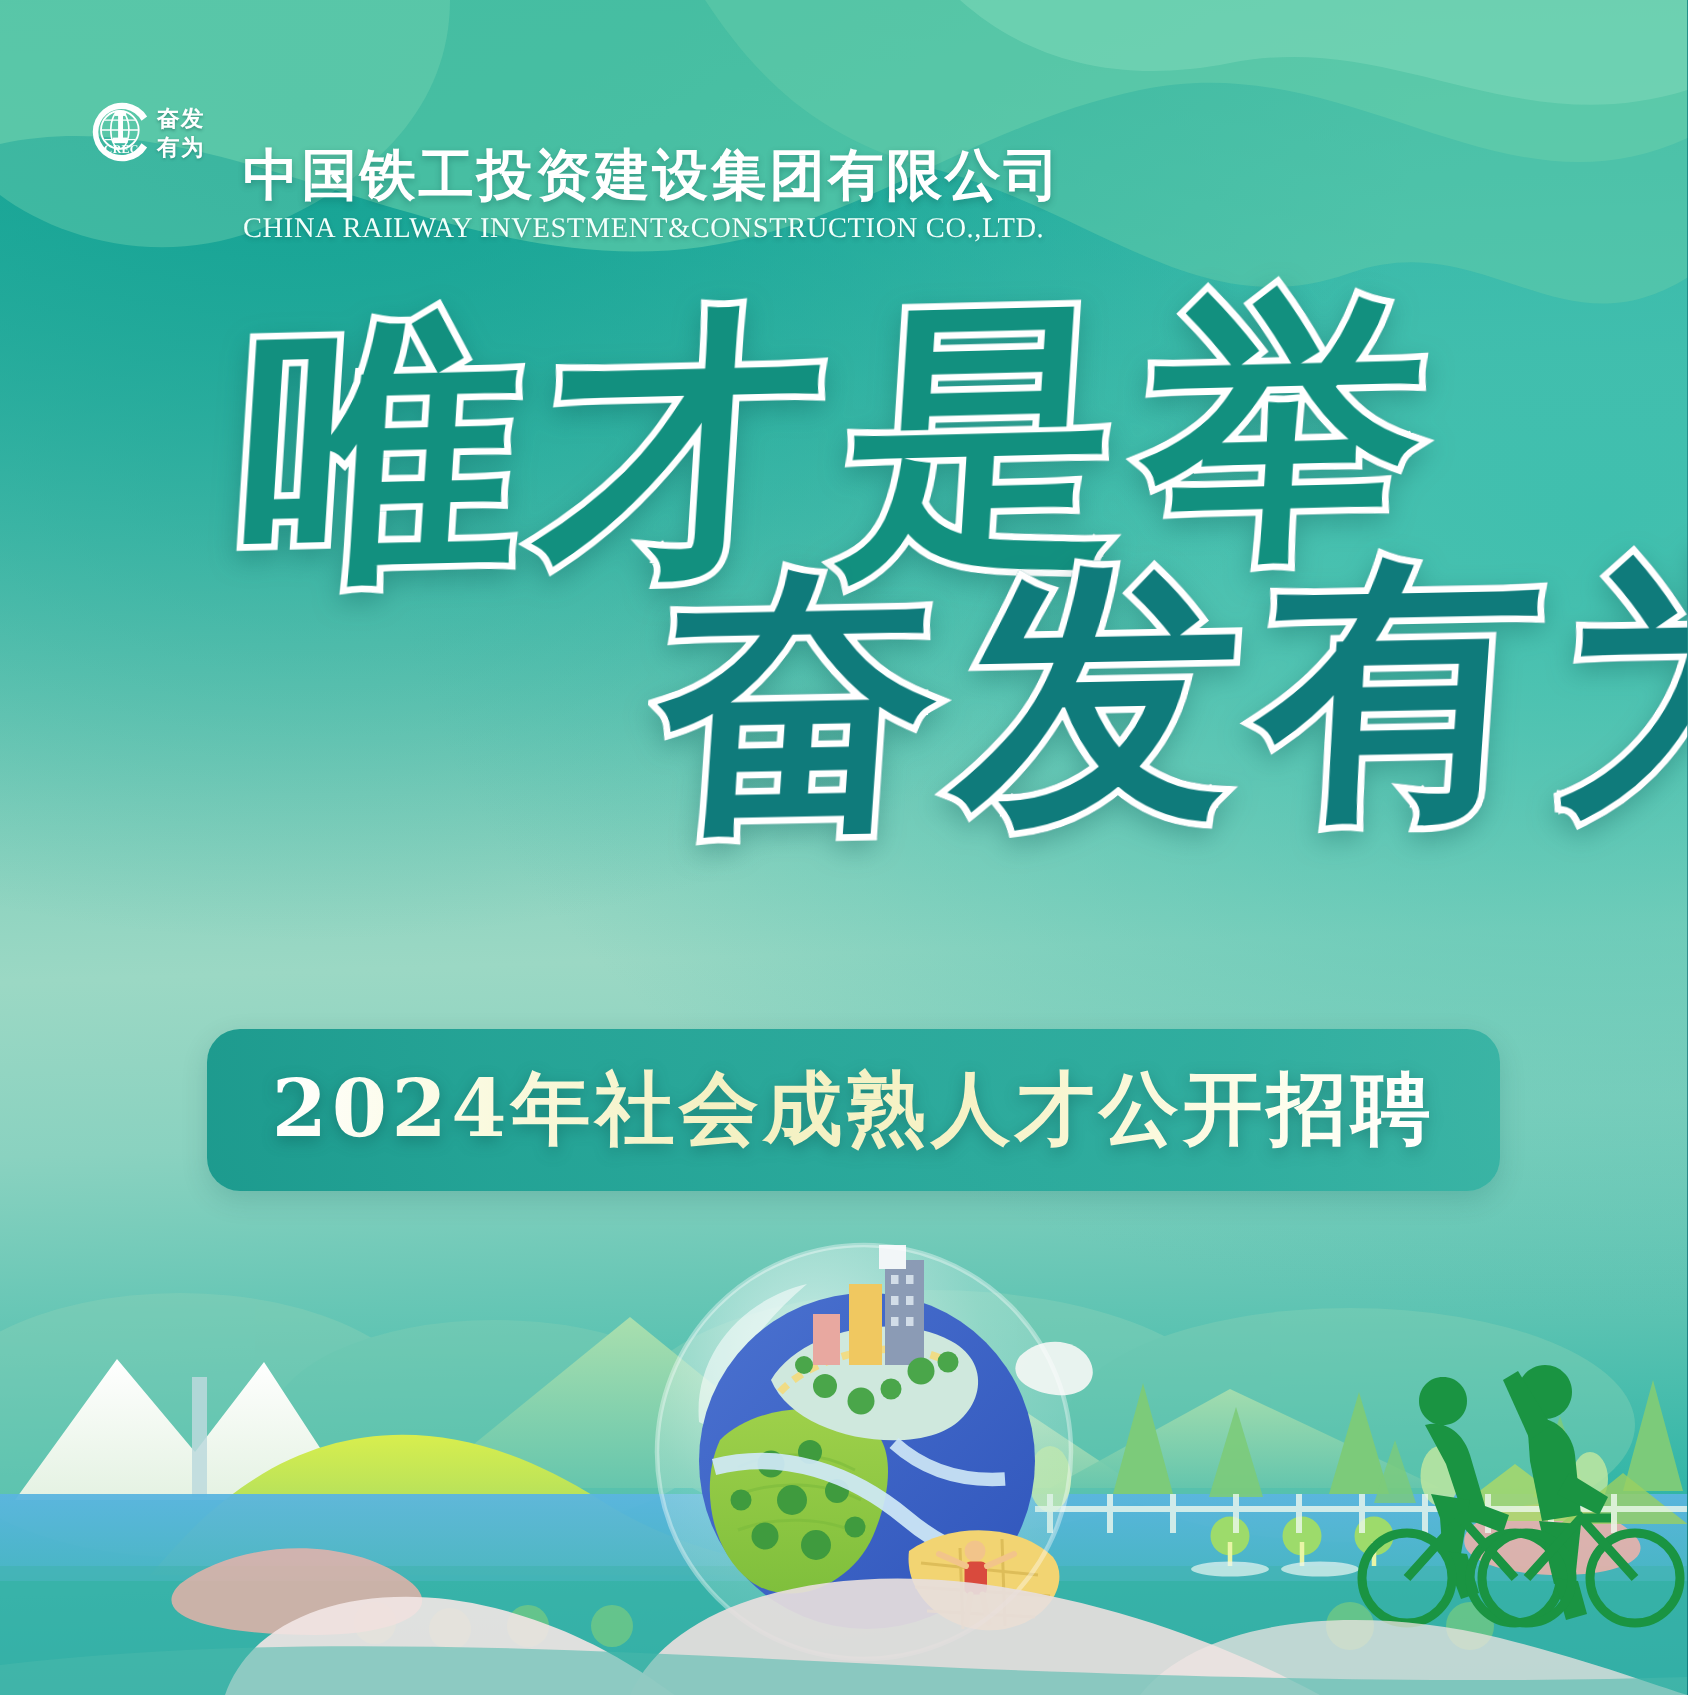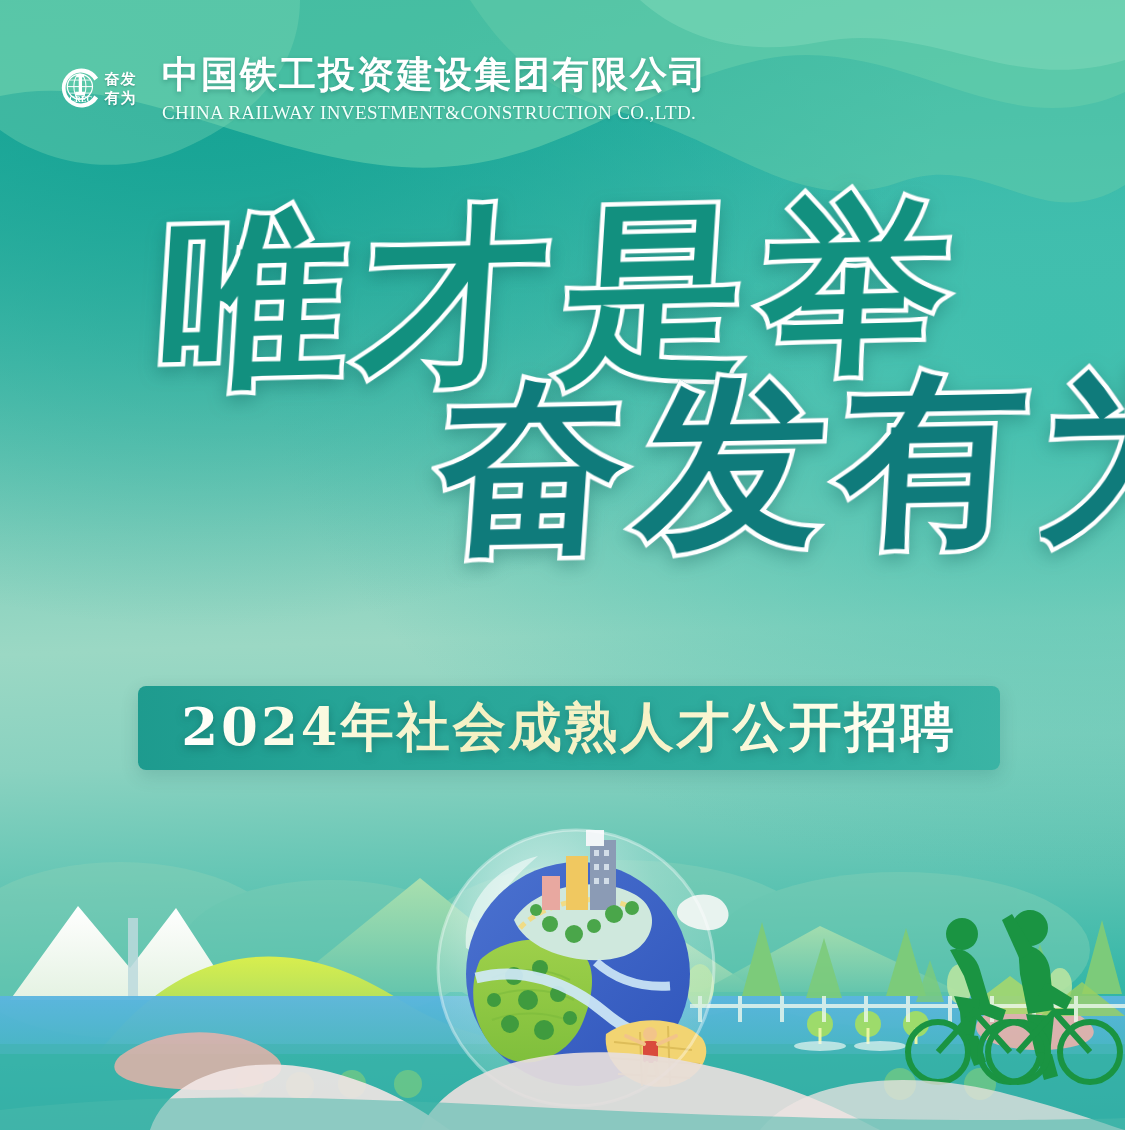--- a/index.html
+++ b/index.html
@@ -45,23 +45,24 @@
     font-family:"Liberation Sans", sans-serif;font-weight:700;
     text-shadow:0 1px 2px rgba(0,60,55,.35);
   }
   .names{padding-top:6px;}
   .name-cn{
     color:#ffffff;
     font-size:37px;
     font-weight:700;
     letter-spacing:2px;
     line-height:1.06;
-    font-family:Liberation Mono, monospace;
+    font-family:Liberation Serif, serif;
     text-shadow:0 2px 5px rgba(0,70,64,.30);
     white-space:nowrap;
+    margin-top:40px;
   }
   .name-en{
     color:#f2fffb;
     font-size:19px;
     letter-spacing:.4px;
     margin-top:5px;
     font-family:"Liberation Serif", serif;
     text-shadow:0 1px 3px rgba(0,70,64,.30);
     white-space:nowrap;
   }
@@ -95,22 +96,22 @@
     color:#0f7b7b;
     background:linear-gradient(100deg,#14897f 0%,#0f7b7d 45%,#0c6d79 80%,#0b6677 100%);
     -webkit-background-clip:text;background-clip:text;
     transform:skewX(-5deg) rotate(-1.1deg);
   }
 
   
   .banner{
     position:absolute;
     left:138px;top:686px;
-    width:862px;height:84px;
-    border-radius:8px;
+    width:862px;height:108px;
+    border-radius:22px;
     background:linear-gradient(92deg,
        rgba(20,150,138,.92) 0%,
        rgba(25,158,145,.90) 22%,
        rgba(30,163,150,.88) 50%,
        rgba(36,168,154,.86) 78%,
        rgba(44,174,159,.80) 100%);
     display:flex;align-items:center;justify-content:center;
     z-index:36;
     box-shadow:0 6px 18px rgba(0,70,66,.16);
   }

